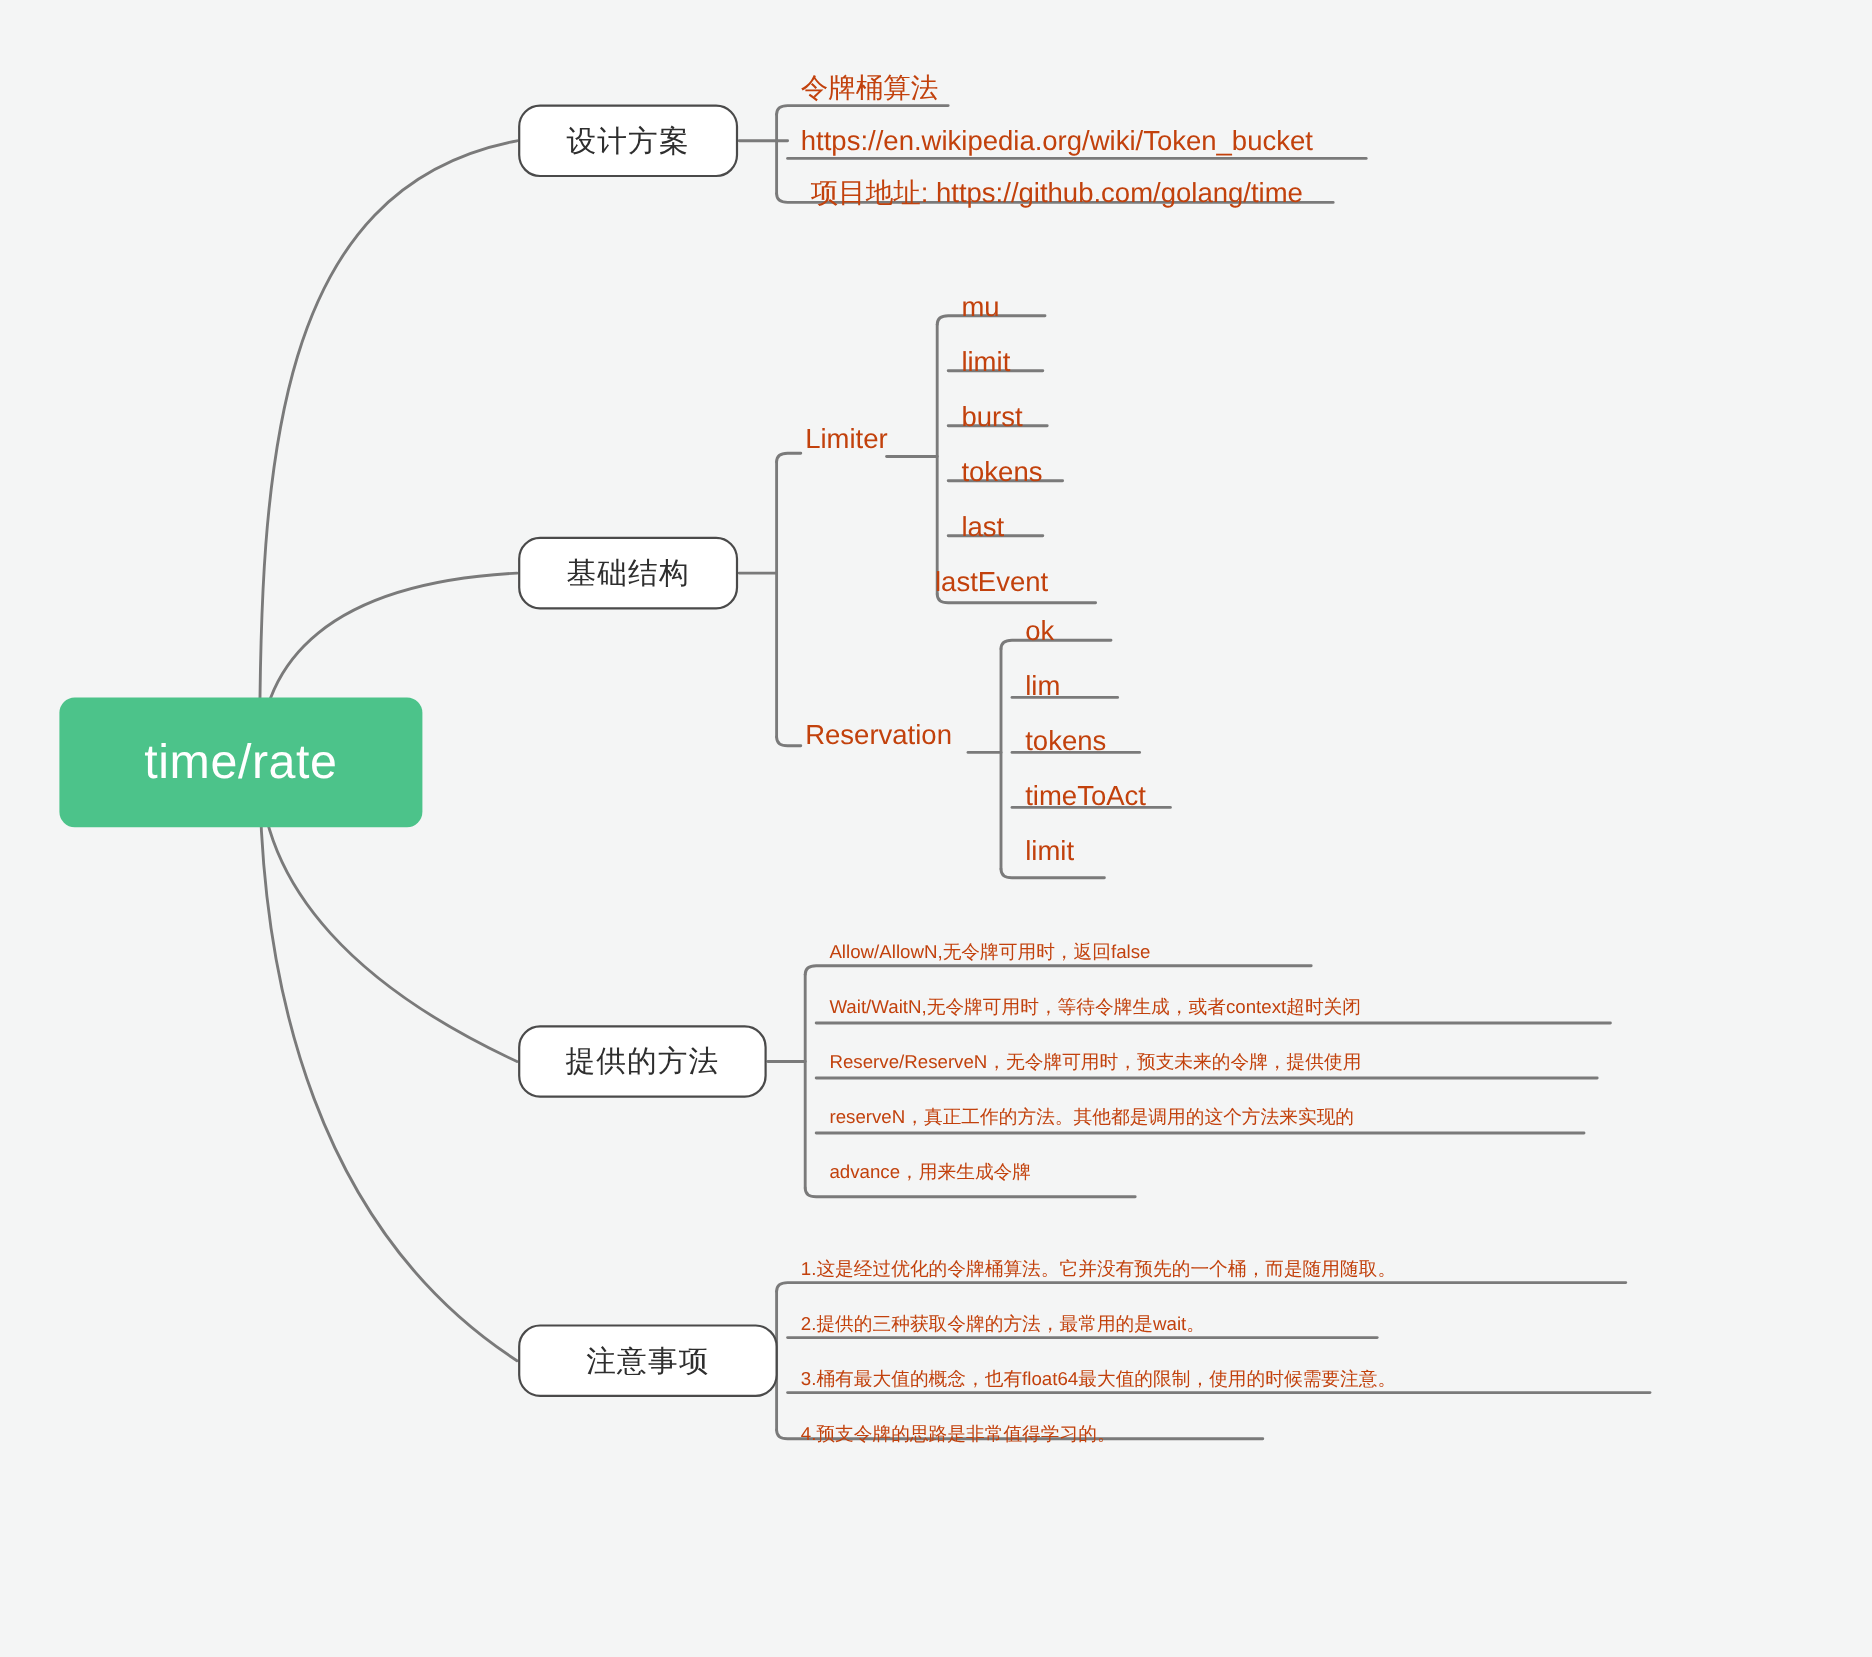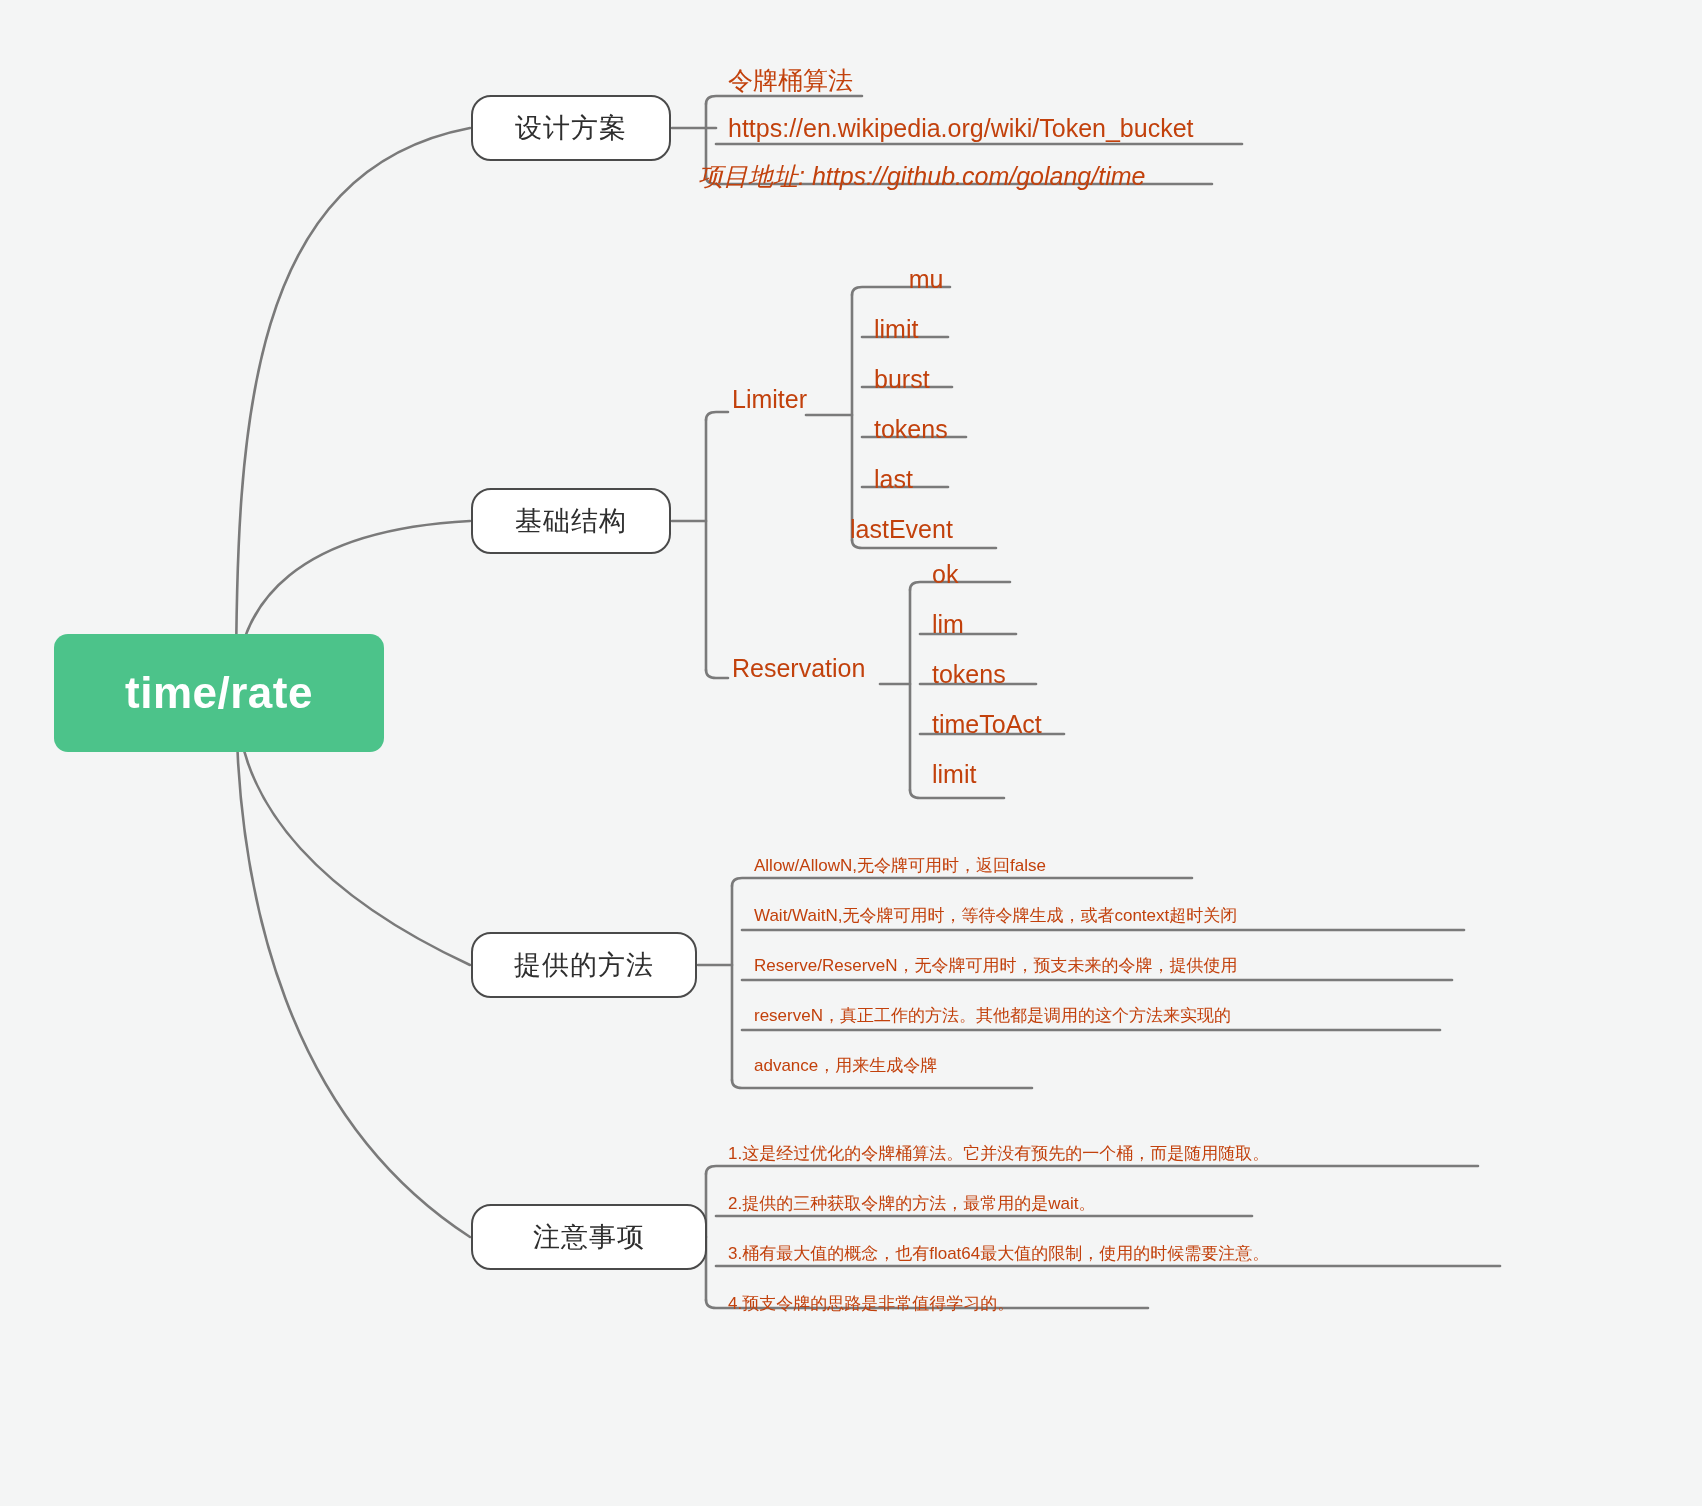--- a/index.html
+++ b/index.html
@@ -37,21 +37,21 @@
   
   .root {
     background: #4CC38A;
     color: #ffffff;
     border-radius: 14px;
     font-size: 44px;
     letter-spacing: 0.5px;
     display: flex;
     align-items: center;
     justify-content: center;
-    font-weight: 700;
+    font-weight: 400;
   }
   
   .branch {
     background: #ffffff;
     border: 2px solid #4a4a4a;
     border-radius: 20px;
     font-size: 27px;
     display: flex;
     align-items: center;
     justify-content: center;
@@ -141,32 +141,32 @@
 
   <div class="node branch" style="left:471px; top:95px; width:200px; height:66px;">
     <span>设计方案</span>
   </div>
   <div class="node leaf" style="left:722px; top:56px; width:260px; height:42px;">
     <span>令牌桶算法</span>
   </div>
   <div class="node leaf" style="left:722px; top:104px; width:540px; height:42px;">
     <span>https://en.wikipedia.org/wiki/Token_bucket</span>
   </div>
-  <div class="node leaf" style="left:692px; top:152px; width:520px; height:42px;font-style:italic;">
+  <div class="node leaf" style="left:731px; top:152px; width:520px; height:42px;">
     <span>项目地址: https://github.com/golang/time</span>
   </div>
 
   <div class="node branch" style="left:471px; top:488px; width:200px; height:66px;">
     <span>基础结构</span>
   </div>
 
   <div class="node leaf" style="left:726px; top:375px; width:110px; height:42px;">
     <span>Limiter</span>
   </div>
-  <div class="node leaf" style="left:868px; top:255px; width:110px; height:42px;justify-content:center;">
+  <div class="node leaf" style="left:868px; top:255px; width:110px; height:42px;">
     <span>mu</span>
   </div>
   <div class="node leaf" style="left:868px; top:305px; width:110px; height:42px;">
     <span>limit</span>
   </div>
   <div class="node leaf" style="left:868px; top:355px; width:110px; height:42px;">
     <span>burst</span>
   </div>
   <div class="node leaf" style="left:868px; top:405px; width:120px; height:42px;">
     <span>tokens</span>

